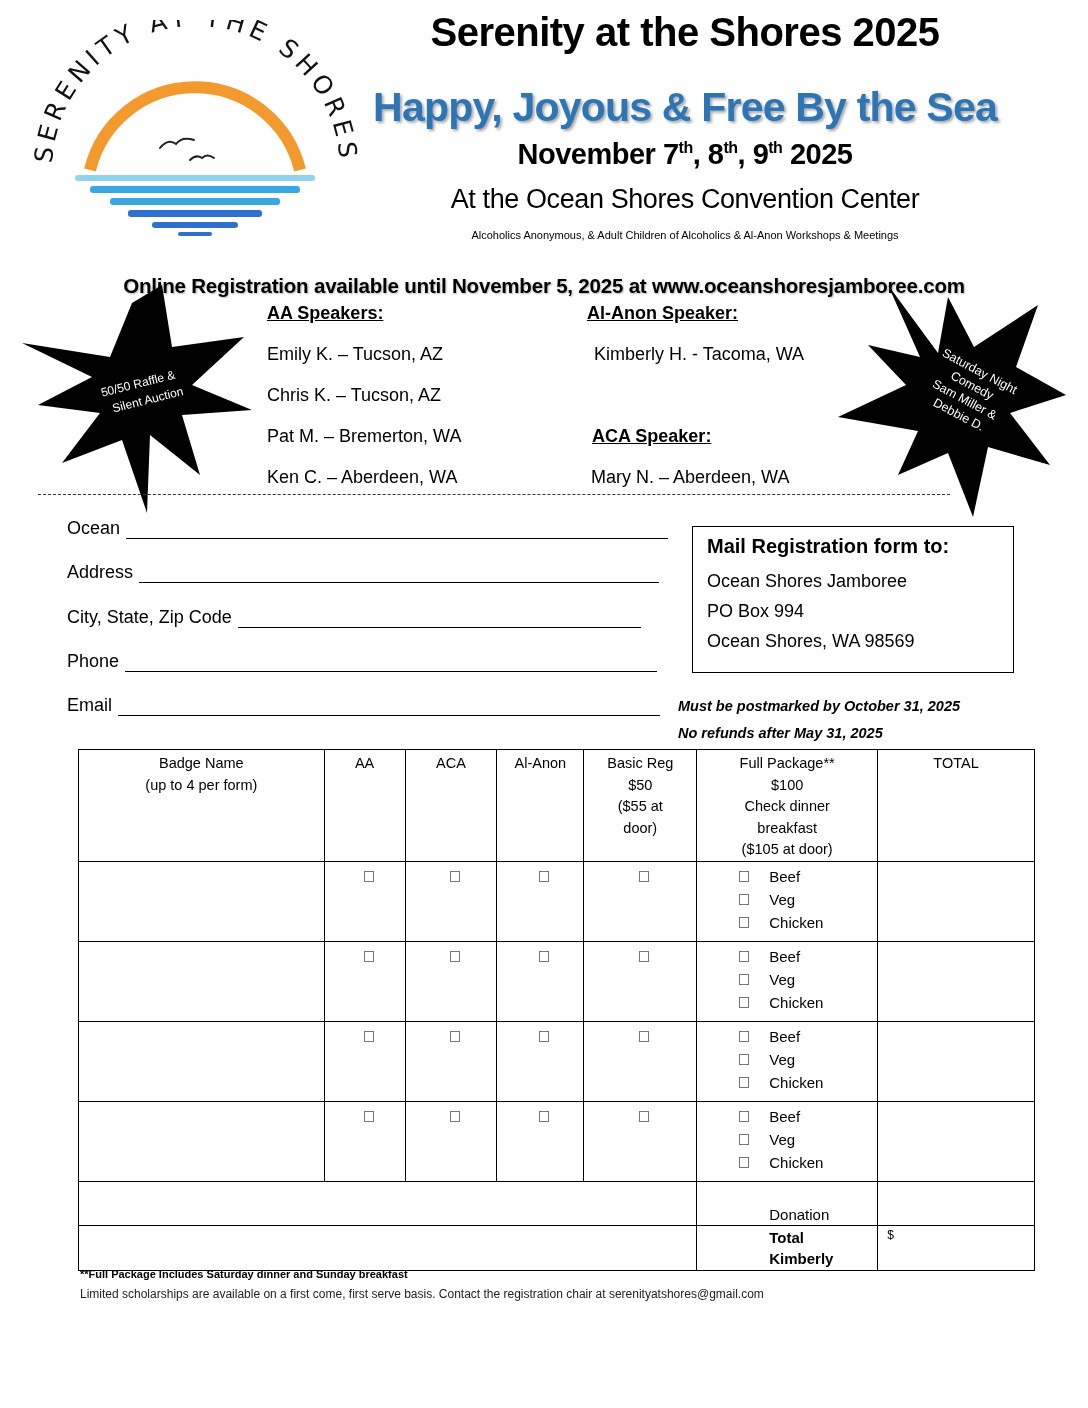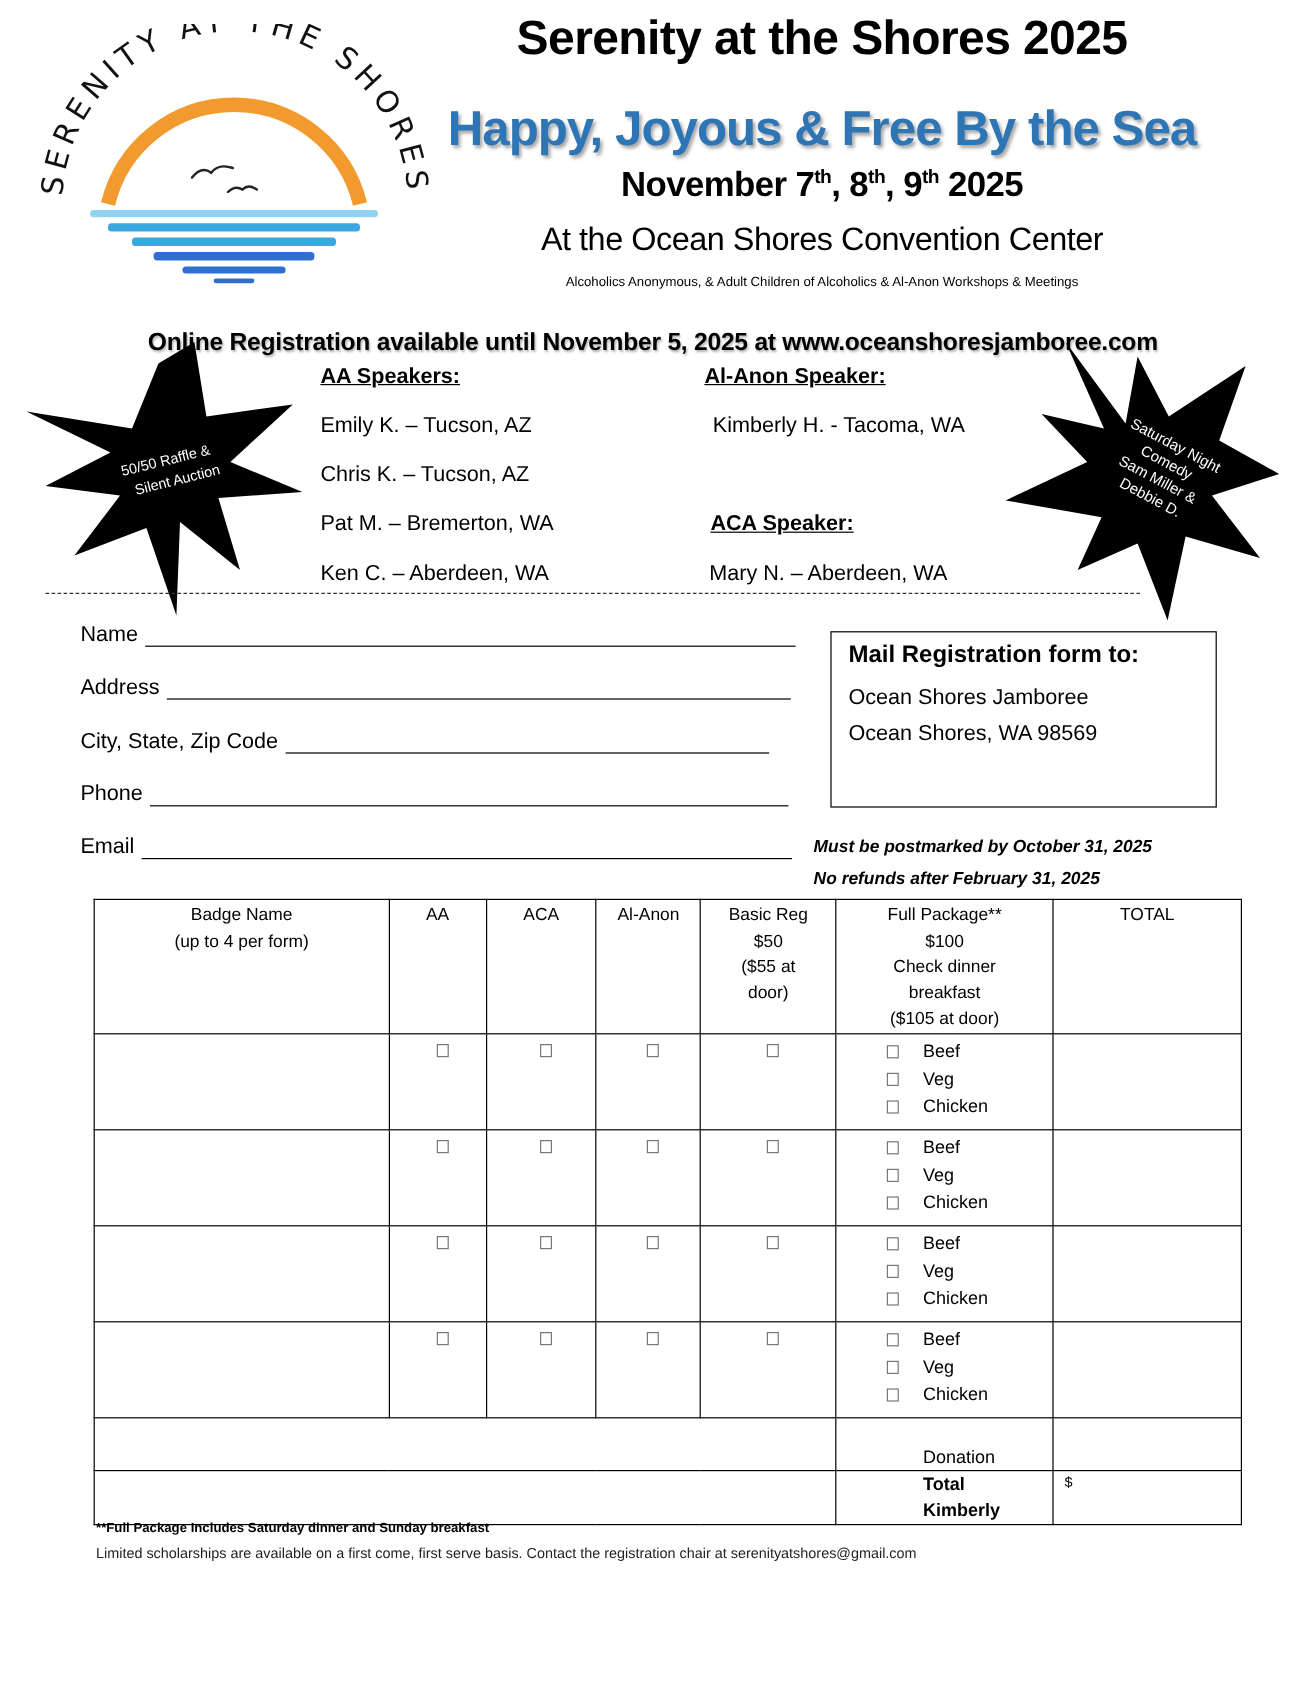--- a/index.html
+++ b/index.html
@@ -107,21 +107,21 @@
 <div class="abs spk" style="left:267px;top:467px;">Ken C. – Aberdeen, WA</div>
 
 <div class="abs spk spk-h" style="left:587px;top:303px;">Al-Anon Speaker:</div>
 <div class="abs spk" style="left:594px;top:344px;">Kimberly H. - Tacoma, WA</div>
 <div class="abs spk spk-h" style="left:592px;top:426px;">ACA Speaker:</div>
 <div class="abs spk" style="left:591px;top:467px;">Mary N. – Aberdeen, WA</div>
 
 <div class="abs dashes"></div>
 
 <div class="abs field" style="top:518px;">
-  <span>Name</span>
+  <span>Ocean</span>
   <span class="line" style="width:542px;"></span>
 </div>
 <div class="abs field" style="top:562px;">
   <span>Address</span>
   <span class="line" style="width:520px;"></span>
 </div>
 <div class="abs field" style="top:607px;text-align:right;">
   <span>City, State, Zip Code</span>
   <span class="line" style="width:403px;"></span>
 </div>
@@ -130,25 +130,26 @@
   <span class="line" style="width:532px;"></span>
 </div>
 <div class="abs field" style="top:695px;">
   <span>Email</span>
   <span class="line" style="width:542px;"></span>
 </div>
 
 <div class="abs mailbox">
   <div class="mail-h">Mail Registration form to:</div>
   <div class="mail-l">Ocean Shores Jamboree</div>
+  <div class="mail-l">PO Box 994</div>
   <div class="mail-l">Ocean Shores, WA 98569</div>
 </div>
 
 <div class="abs notice" style="top:698px;">Must be postmarked by October 31, 2025</div>
-<div class="abs notice" style="top:725px;">No refunds after February 31, 2025</div>
+<div class="abs notice" style="top:725px;">No refunds after May 31, 2025</div>
 
 <table class="reg">
   <colgroup>
     <col style="width:246px">
       <col style="width:81px">
       <col style="width:92px">
       <col style="width:87px">
     <col style="width:113px">
       <col style="width:181px">
       <col style="width:157px">

